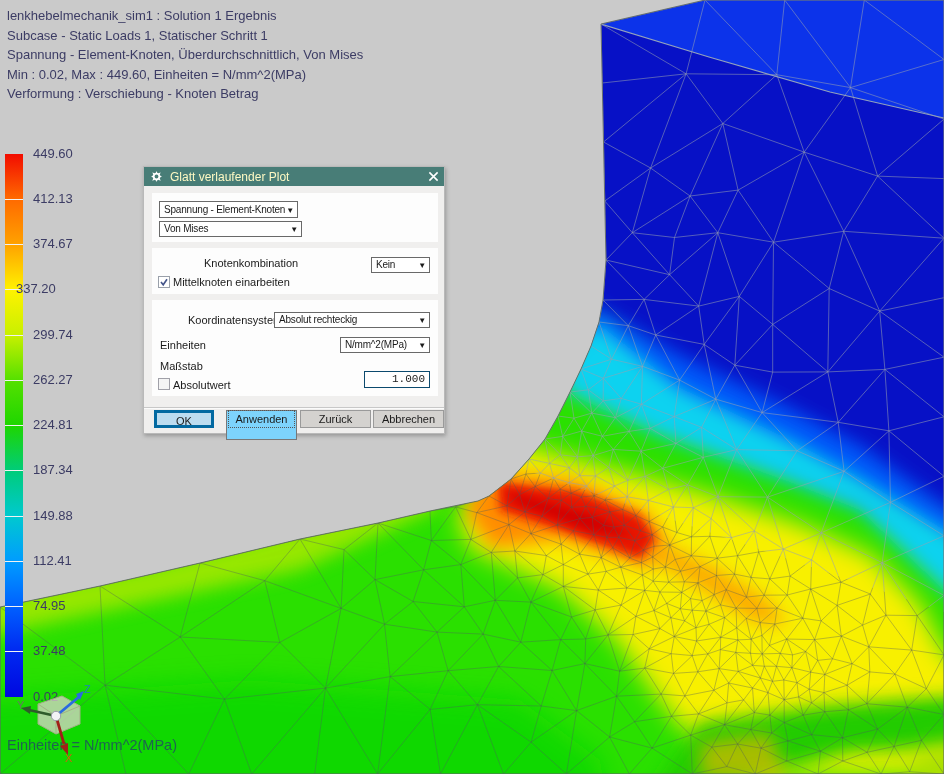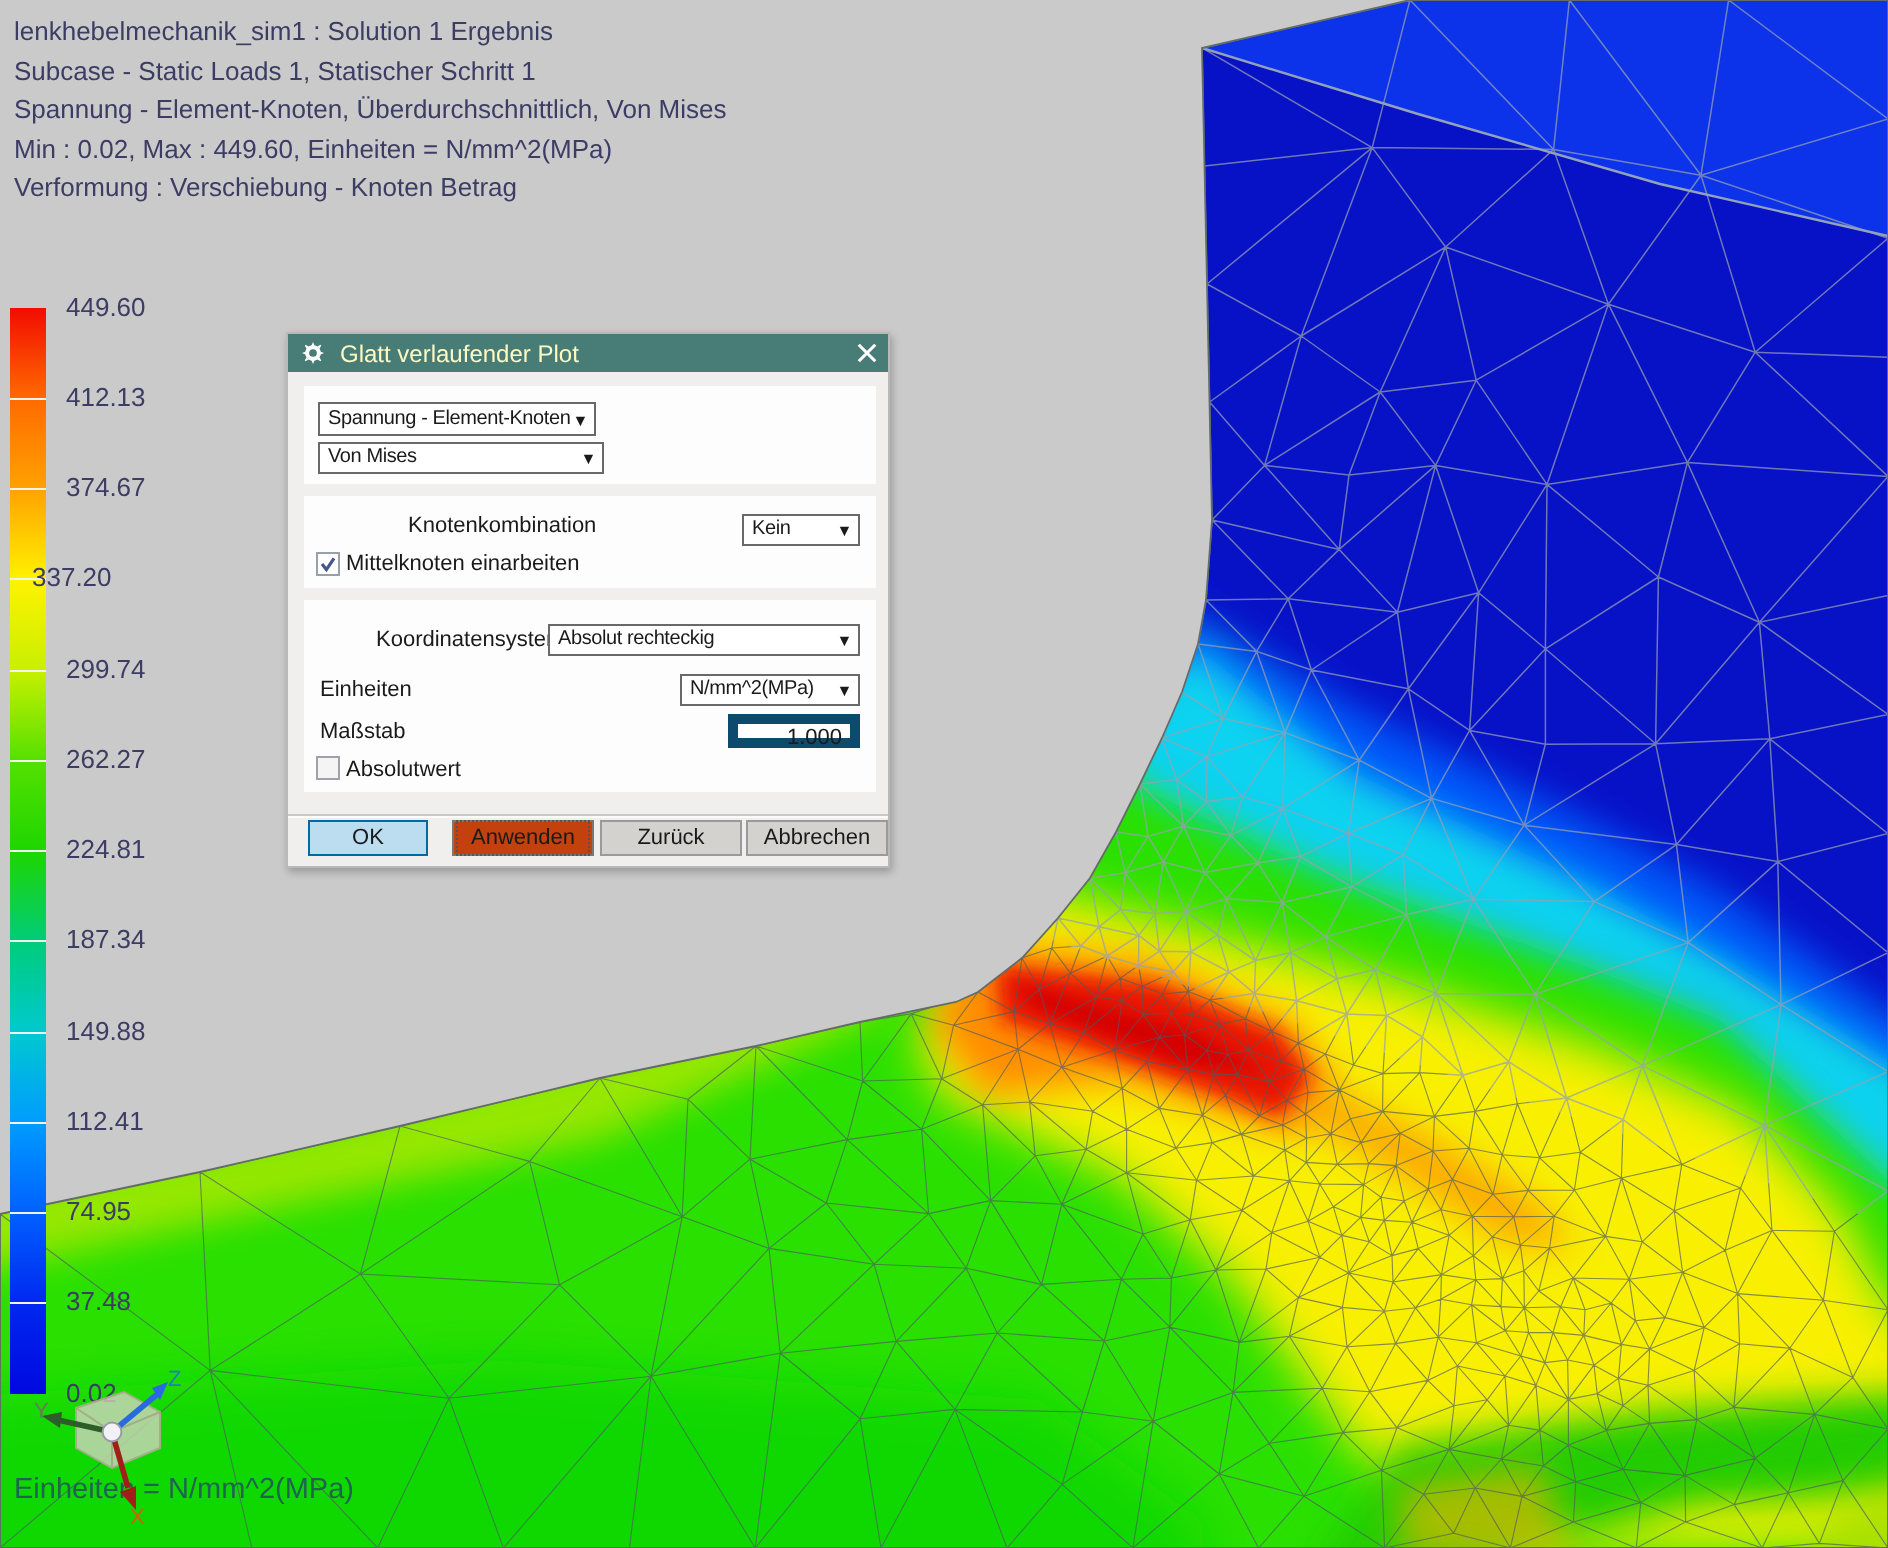--- a/index.html
+++ b/index.html
@@ -164,23 +164,23 @@
       <rect x="0.5" y="0.5" width="11" height="11" fill="#fff" stroke="#9aa0aa"></rect>
       <path d="M3 6l2.2 2.8L9 3.2" stroke="#45558a" stroke-width="1.6" fill="none"></path>
     </svg>
  <div class="abs" style="left:29px;top:109px;">Mittelknoten einarbeiten</div>
 
  <div class="abs" style="left:16px;top:147px;padding-left:28px;">Koordinatensystem</div>
  <div class="abs cb" style="left:130px;top:145px;width:156px;height:16px;line-height:14px;">Absolut rechteckig<span class="abs" style="right:3px;top:1px;font-size:8px;">▼</span></div>
  <div class="abs" style="left:16px;top:172px;">Einheiten</div>
  <div class="abs cb" style="left:196px;top:170px;width:90px;height:16px;line-height:14px;">N/mm^2(MPa)<span class="abs" style="right:3px;top:1px;font-size:8px;">▼</span></div>
  <div class="abs" style="left:16px;top:193px;">Maßstab</div>
- <div class="abs" style="left:220px;top:190px;width:66px;height:17px;background:#fff;border:5px solid #0c4a6e;line-height:15px;text-align:right;padding-right:4px;font-family:Liberation Sans, sans-serif;">1.000</div>
+ <div class="abs" style="left:220px;top:204px;width:66px;height:17px;background:#fff;border:1px solid #0c4a6e;line-height:15px;text-align:right;padding-right:4px;font-family:Liberation Mono, monospace;">1.000</div>
  <svg class="abs" style="left:14px;top:211px" width="12" height="12">
       <rect x="0.5" y="0.5" width="11" height="11" fill="#f4f4f4" stroke="#a0a0a8"></rect>
     </svg>
  <div class="abs" style="left:29px;top:212px;">Absolutwert</div>
 
  <div class="abs" style="left:0;top:240px;width:300px;height:2px;border-top:1px solid #c8c8c8;border-bottom:1px solid #fbfbfb;"></div>
- <div class="abs" style="left:10px;top:243px;width:60px;height:18px;background:#bcdcf0;border:1px solid #0369a1;text-align:center;line-height:16px;">OK</div>
- <div class="abs" style="left:82px;top:243px;width:71px;height:18px;background:#c2410c;border:1px solid #787878;text-align:center;line-height:16px;"><span style="outline:1px dotted #555;display:inline-block;width:65px;">Anwenden</span></div>
+ <div class="abs" style="left:10px;top:243px;width:60px;height:18px;background:#bcdcf0;border:3px solid #0369a1;text-align:center;line-height:16px;">OK</div>
+ <div class="abs" style="left:82px;top:243px;width:71px;height:30px;background:#7dd3fc;border:1px solid #787878;text-align:center;line-height:16px;"><span style="outline:1px dotted #555;display:inline-block;width:65px;">Anwenden</span></div>
  <div class="abs" style="left:156px;top:243px;width:71px;height:18px;background:#d4d2cf;border:1px solid #9a9a9a;text-align:center;line-height:16px;">Zurück</div>
  <div class="abs" style="left:229px;top:243px;width:71px;height:18px;background:#d4d2cf;border:1px solid #9a9a9a;text-align:center;line-height:16px;">Abbrechen</div>
 </div>
 </body></html>

